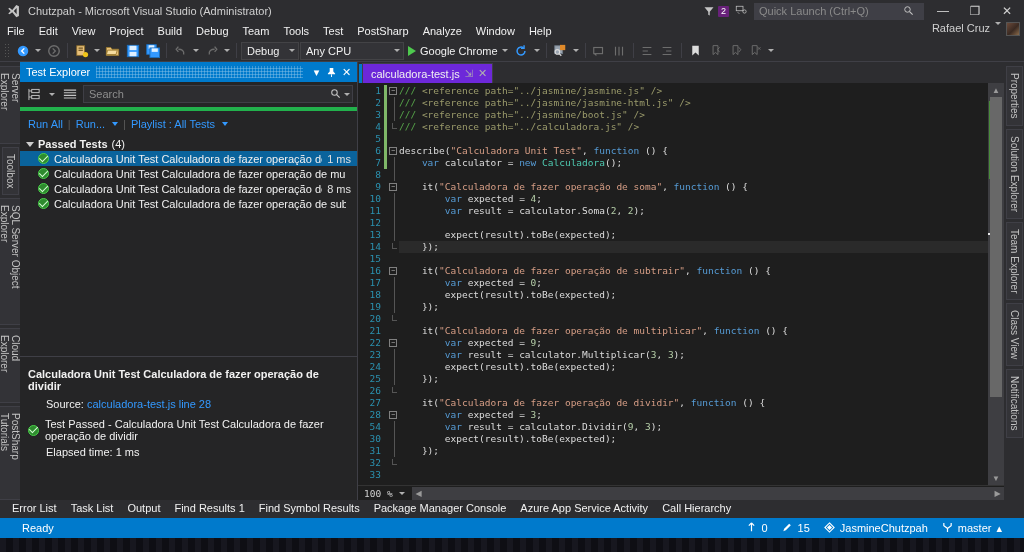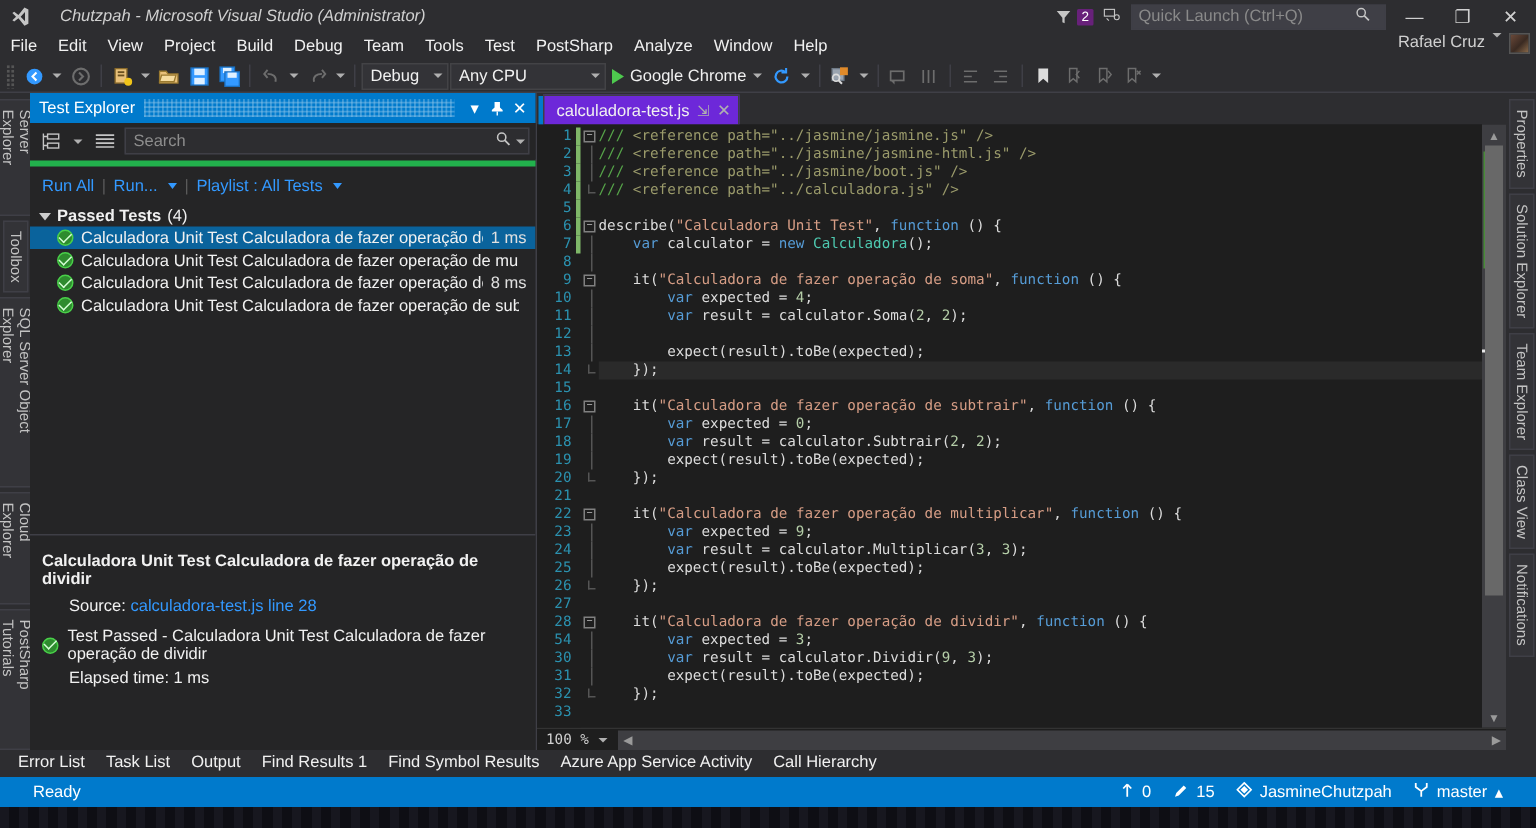--- a/index.html
+++ b/index.html
@@ -13,21 +13,21 @@
   }
   .app { position: relative; width: 1024px; height: 552px; display: flex; flex-direction: column; }
 
   
   .titlebar {
     height: 22px; background: #2d2d30; display: flex; align-items: center;
     position: relative; flex: 0 0 22px;
   }
   .vs-logo { width: 26px; display:flex; align-items:center; justify-content:center; }
   .vs-logo svg { display:block; }
-  .title-text { font-size: 11px; color: #d0d0d0; margin-left: 14px; font-style: italic; }
+  .title-text { font-size: 11px; color: #d0d0d0; margin-left: 2px; }
   .tb-right { position: absolute; right: 0; top: 0; height: 22px; display: flex; align-items: center; gap: 6px; padding-right: 4px;}
   .filter-ico { display:flex; align-items:center; gap:3px; }
   .badge-purple { background:#68217a; color:#fff; font-size:9px; padding:0 3px; border-radius:1px; line-height:11px; }
   .quicklaunch {
     width: 170px; height: 17px; background: #3f3f46; border: 1px solid #3f3f46;
     display: flex; align-items: center; padding: 0 4px; position: relative;
   }
   .quicklaunch input {
     background: transparent; border: 0; outline: 0; color: #9a9a9a;
     font-family: "Liberation Sans", sans-serif; font-size: 11px; width: 144px;
@@ -688,21 +688,20 @@
               <div class="cl">&nbsp;</div>
               <div class="cl"><span class="c-pl">    </span><span class="c-pl">it</span><span class="c-pl">(</span><span class="c-str">"Calculadora de fazer operação de soma"</span><span class="c-pl">, </span><span class="c-kw">function</span><span class="c-pl"> () {</span></div>
               <div class="cl"><span class="c-pl">        </span><span class="c-kw">var</span><span class="c-pl"> expected = </span><span class="c-num">4</span><span class="c-pl">;</span></div>
               <div class="cl"><span class="c-pl">        </span><span class="c-kw">var</span><span class="c-pl"> result = calculator.Soma(</span><span class="c-num">2</span><span class="c-pl">, </span><span class="c-num">2</span><span class="c-pl">);</span></div>
               <div class="cl">&nbsp;</div>
               <div class="cl"><span class="c-pl">        expect(result).toBe(expected);</span></div>
               <div class="cl cur"><span class="c-pl">    });</span></div>
               <div class="cl">&nbsp;</div>
               <div class="cl"><span class="c-pl">    </span><span class="c-pl">it</span><span class="c-pl">(</span><span class="c-str">"Calculadora de fazer operação de subtrair"</span><span class="c-pl">, </span><span class="c-kw">function</span><span class="c-pl"> () {</span></div>
               <div class="cl"><span class="c-pl">        </span><span class="c-kw">var</span><span class="c-pl"> expected = </span><span class="c-num">0</span><span class="c-pl">;</span></div>
-              <div class="cl"><span class="c-pl">        </span><span class="c-kw">var</span><span class="c-pl"> result = calculator.Subtrair(</span><span class="c-num">2</span><span class="c-pl">, </span><span class="c-num">2</span><span class="c-pl">);</span></div>
               <div class="cl"><span class="c-pl">        expect(result).toBe(expected);</span></div>
               <div class="cl"><span class="c-pl">    });</span></div>
               <div class="cl">&nbsp;</div>
               <div class="cl"><span class="c-pl">    </span><span class="c-pl">it</span><span class="c-pl">(</span><span class="c-str">"Calculadora de fazer operação de multiplicar"</span><span class="c-pl">, </span><span class="c-kw">function</span><span class="c-pl"> () {</span></div>
               <div class="cl"><span class="c-pl">        </span><span class="c-kw">var</span><span class="c-pl"> expected = </span><span class="c-num">9</span><span class="c-pl">;</span></div>
               <div class="cl"><span class="c-pl">        </span><span class="c-kw">var</span><span class="c-pl"> result = calculator.Multiplicar(</span><span class="c-num">3</span><span class="c-pl">, </span><span class="c-num">3</span><span class="c-pl">);</span></div>
               <div class="cl"><span class="c-pl">        expect(result).toBe(expected);</span></div>
               <div class="cl"><span class="c-pl">    });</span></div>
               <div class="cl">&nbsp;</div>
               <div class="cl"><span class="c-pl">    </span><span class="c-pl">it</span><span class="c-pl">(</span><span class="c-str">"Calculadora de fazer operação de dividir"</span><span class="c-pl">, </span><span class="c-kw">function</span><span class="c-pl"> () {</span></div>
@@ -743,20 +742,21 @@
       <span class="vtab">Notifications</span>
     </div>
   </div>
 
   <div class="bottom-tabs">
     <span class="btab">Error List</span>
     <span class="btab">Task List</span>
     <span class="btab">Output</span>
     <span class="btab">Find Results 1</span>
     <span class="btab">Find Symbol Results</span>
+    <span class="btab">Package Manager Console</span>
     <span class="btab">Azure App Service Activity</span>
     <span class="btab">Call Hierarchy</span>
   </div>
 
   <div class="statusbar">
     <span class="status-left">Ready</span>
     <span class="status-right">
       <span class="sr-item">
         <span>
           <svg width="9" height="10" viewBox="0 0 10 12">

